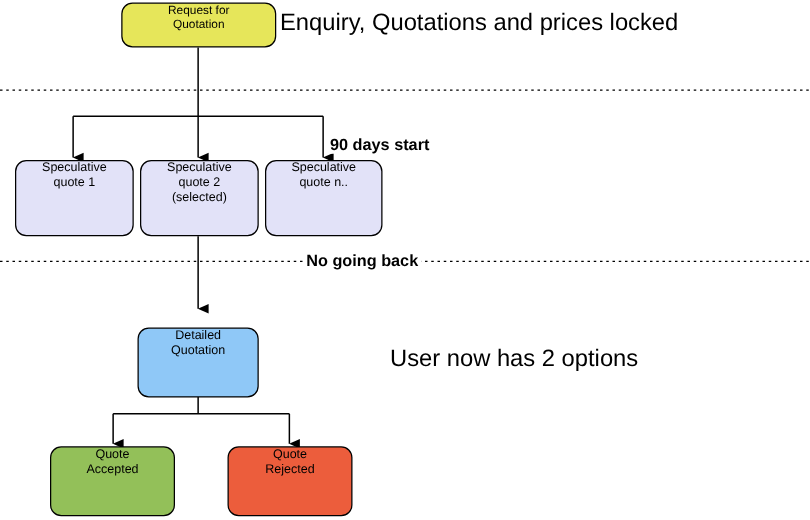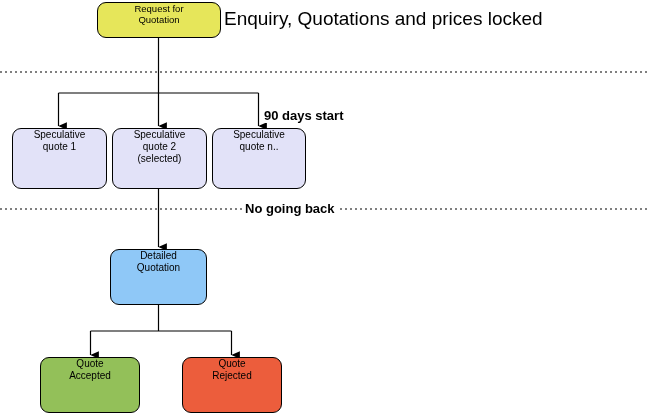--- a/index.html
+++ b/index.html
@@ -151,33 +151,34 @@
     <span class="node-label">Speculative
 quote 2
 (selected)</span>
   </div>
 
   <div class="node node-specn" style="background:#e2e2f8;">
     <span class="node-label">Speculative
 quote n..</span>
   </div>
 
-  <div class="node node-detailed" style="background:#8fc8f7;">
+  <div class="node node-detailed" style="background:#8fc8f7;margin-top:13px;">
     <span class="node-label">Detailed
 Quotation</span>
   </div>
 
   <div class="node node-accepted" style="background:#93c059;">
     <span class="node-label">Quote
 Accepted</span>
   </div>
 
   <div class="node node-rejected" style="background:#ec5d3c;">
     <span class="node-label">Quote
 Rejected</span>
   </div>
 
   <div class="divider-label lbl-90days">90 days start</div>
   <div class="divider-label lbl-nogoing">No going back</div>
 
   <div class="annotation ann-locked">Enquiry, Quotations and prices locked</div>
+  <div class="annotation ann-options">User now has 2 options</div>
 
 </div>
 
 </body></html>

